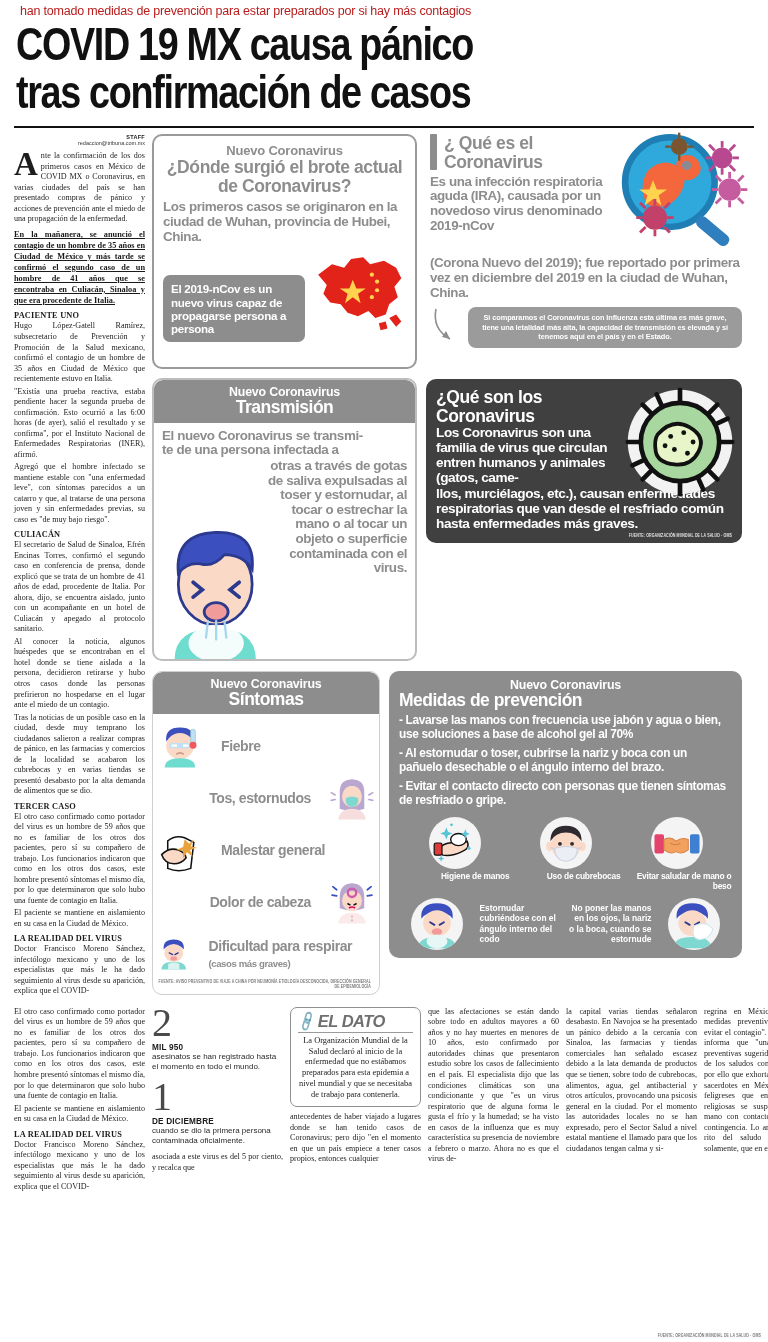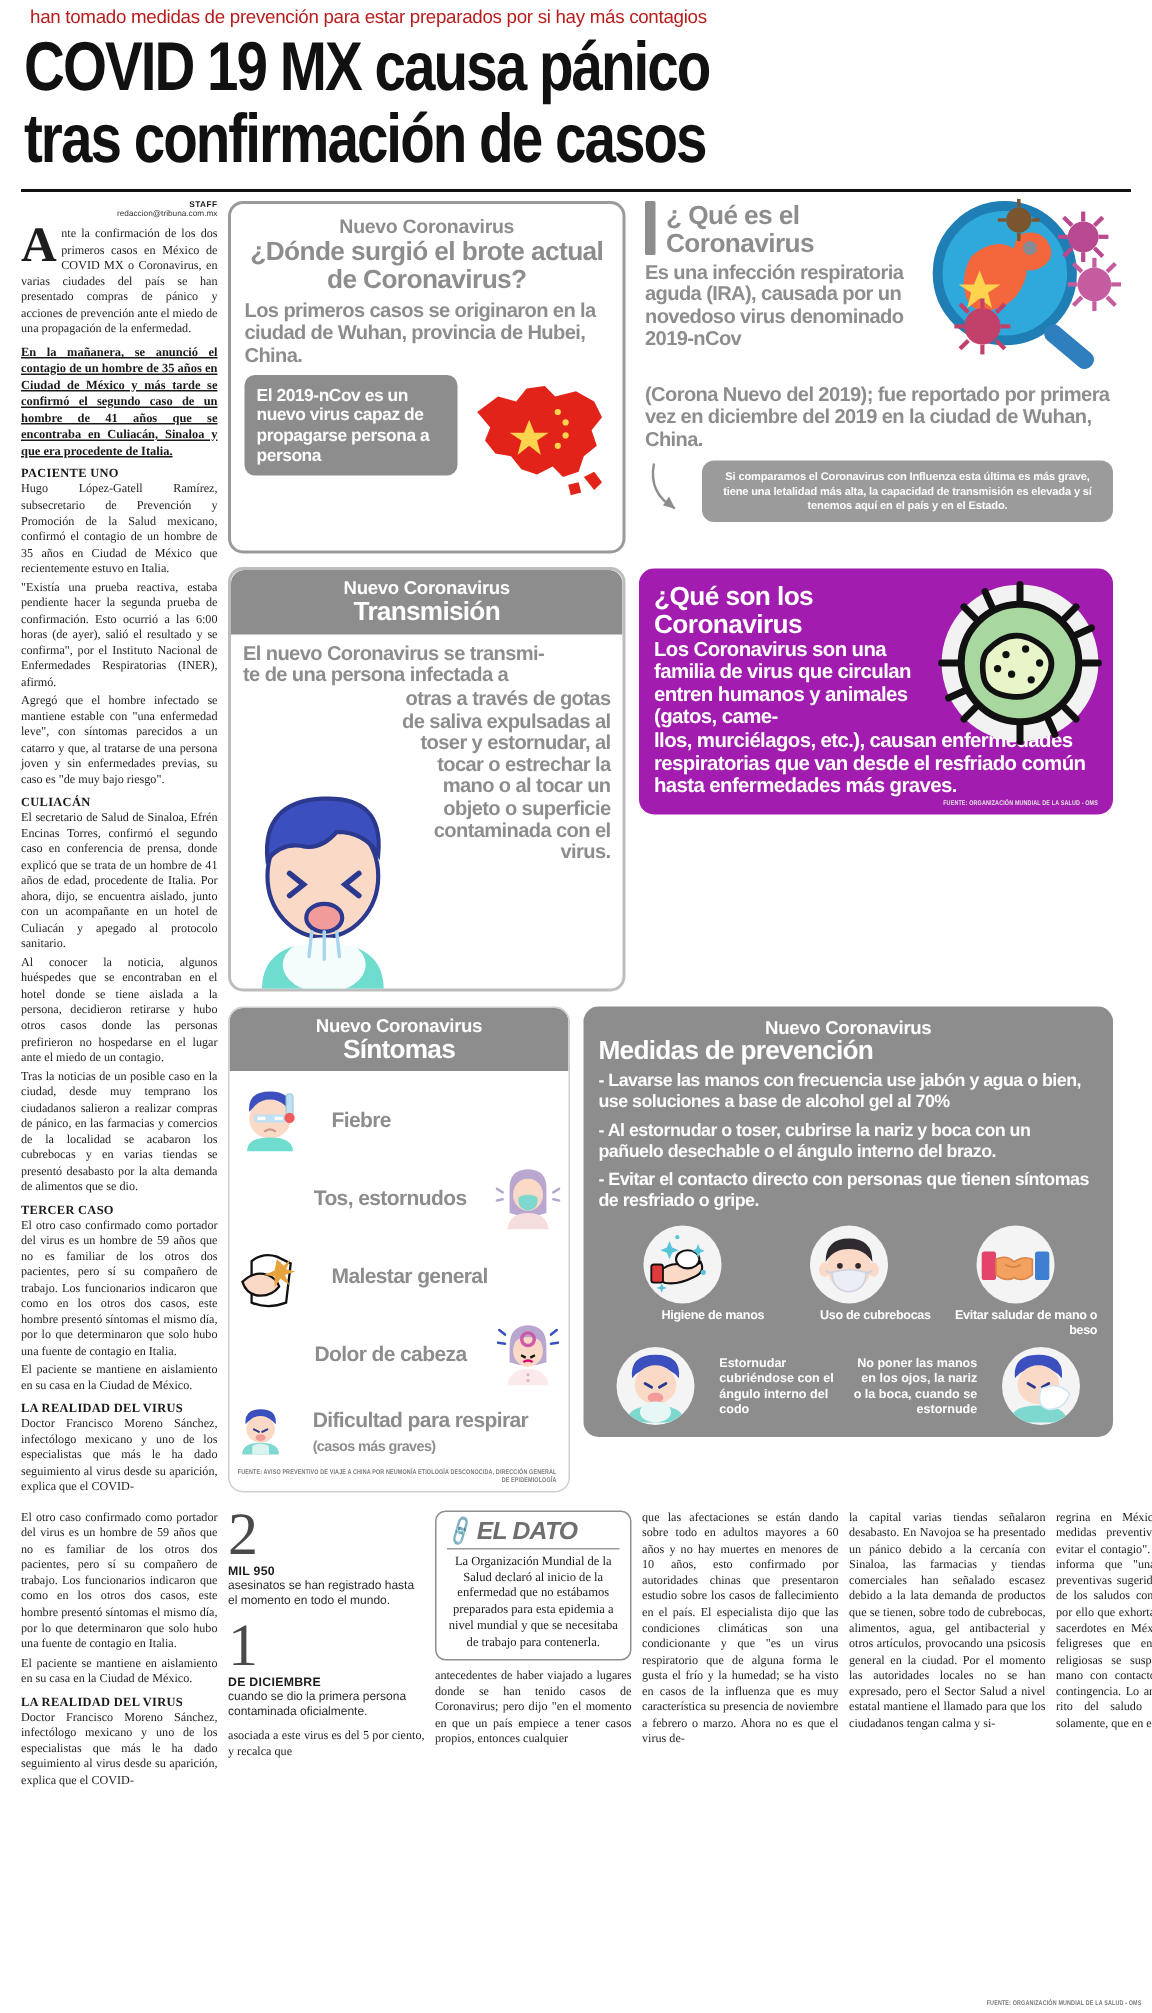--- a/index.html
+++ b/index.html
@@ -72,21 +72,21 @@
 
   
   #card-origin { height:235px; }
   #card-origin .lead { margin-top:5px; }
   .tag-box {
     background:#8d8d8d; border-radius:7px; color:#fff;
     font-family:"Liberation Sans", sans-serif; font-weight:bold;
     font-size:11.6px; line-height:1.14; letter-spacing:-.3px;
     padding:7px 8px; width:142px;
   }
-  .origin-row { display:flex; align-items:flex-start; margin-top:6px; }
+  .origin-row { display:flex; align-items:flex-end; margin-top:6px; }
   .china-wrap { flex:1; position:relative; height:92px; }
 
   
   #card-what { padding-left:4px; }
   .bar-title { display:flex; align-items:flex-start; gap:7px; }
   .bluebar { width:7px; background:#8d8d8d; border-radius:1px; flex:none; }
   .what-h {
     font-family:"Liberation Sans", sans-serif; font-weight:bold;
     font-size:17.5px; color:#8d8d8d; line-height:1.07; letter-spacing:-.4px;
   }
@@ -102,21 +102,21 @@
   
   #card-trans { margin-top:9px; }
   .hdr-grey {
     background:#8d8d8d; color:#fff; border-radius:9px 9px 0 0;
     text-align:center; padding:5px 4px 6px 4px;
   }
   .hdr-grey .s1 { font-family:"Liberation Sans", sans-serif; font-weight:bold; font-size:12.4px; letter-spacing:-.2px; }
   .hdr-grey .s2 { font-family:"Liberation Sans", sans-serif; font-weight:bold; font-size:17.5px; line-height:1.0; letter-spacing:-.5px; }
 
   
-  #card-whatare { background:#a21caf; border-radius:10px; padding:9px 10px 5px 10px; margin-top:10px; color:#fff; }
+  #card-whatare { background:#404040; border-radius:10px; padding:9px 10px 5px 10px; margin-top:10px; color:#fff; }
   #card-whatare .h { font-family:"Liberation Sans", sans-serif; font-weight:bold; font-size:17.5px; line-height:1.06; letter-spacing:-.4px; }
   #card-whatare .t { font-family:"Liberation Sans", sans-serif; font-weight:bold; font-size:13.6px; line-height:1.10; letter-spacing:-.4px; margin-top:1px; }
   #card-whatare .src { color:#e2e2e2; }
 
   
   #card-symp { margin-top:10px; }
   .symp-list { padding:6px 4px 2px 4px; }
   .symp-row { display:flex; align-items:center; gap:18px; height:52px; }
   .symp-lbl {
     font-family:"Liberation Sans", sans-serif; font-weight:bold;

